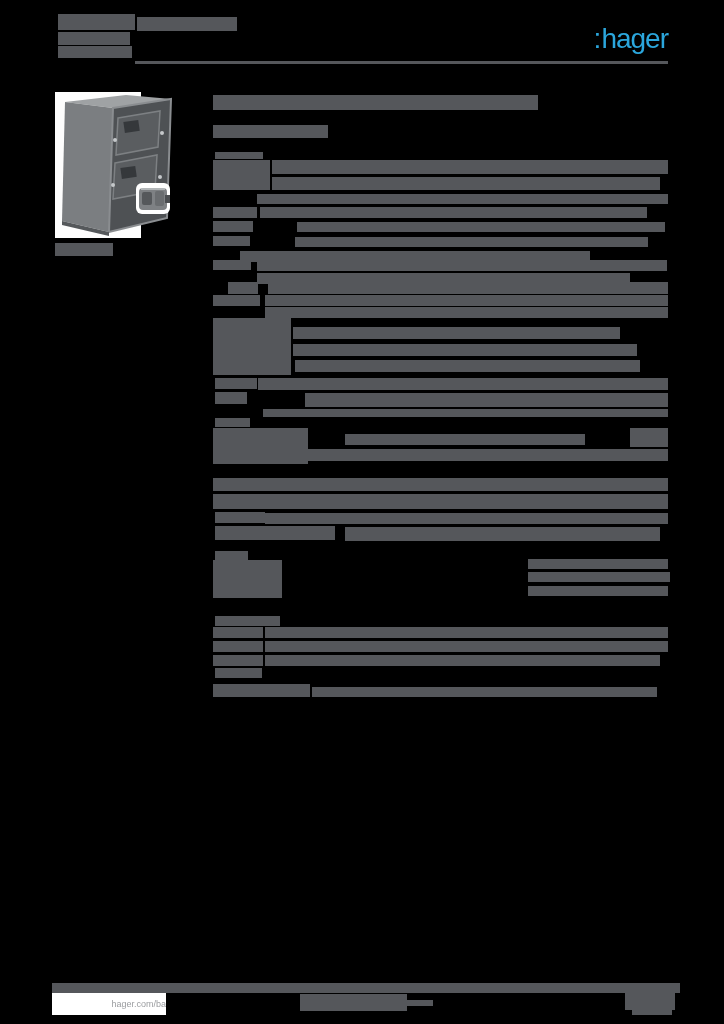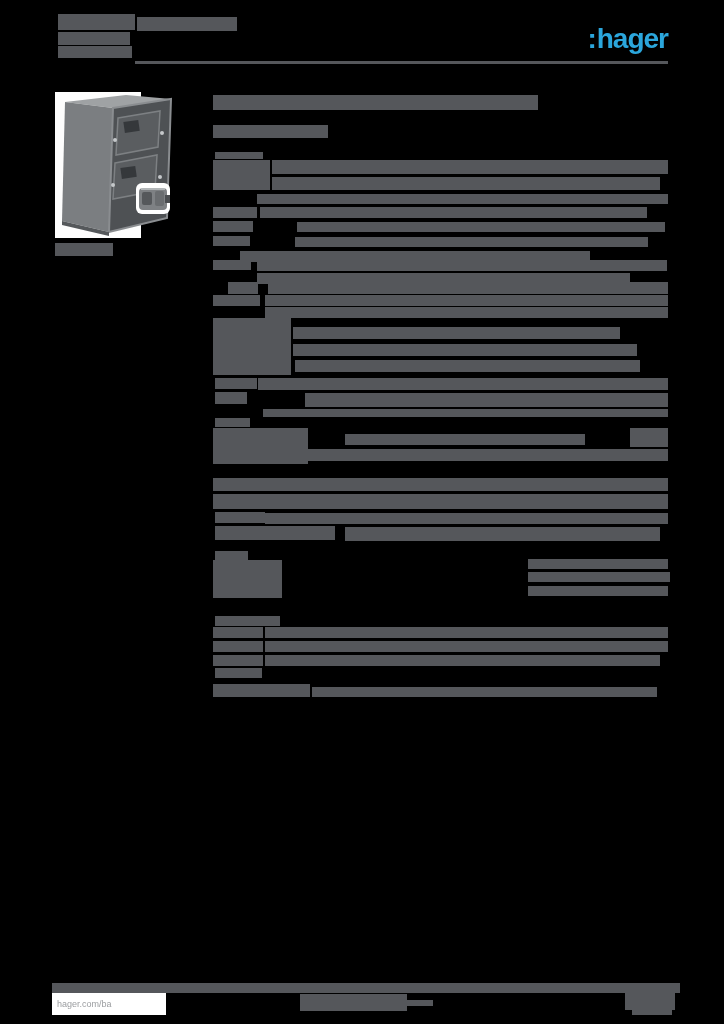--- a/index.html
+++ b/index.html
@@ -1,27 +1,27 @@
 <!DOCTYPE html>
 <html><head>
 <meta charset="utf-8">
 <style>
   html,body{margin:0;padding:0;background:#000;}
   .page{position:relative;width:724px;height:1024px;background:#000;overflow:hidden;
         font-family:"Liberation Sans",sans-serif;}
   .bar{position:absolute;background:#55575b;}
-  .logo{position:absolute;top:24px;right:56px;font-weight:bold;font-size:28px;
+  .logo{position:absolute;top:24px;right:56px;font-weight:normal;font-size:28px;
         letter-spacing:-1px;line-height:30px;}
   .logo::before{content:":";margin-right:1px;}
   .rule{position:absolute;left:135px;top:61px;width:533px;height:3px;background:#55575b;}
   .figure{position:absolute;left:52px;top:85px;width:130px;height:175px;margin:0;}
   .footer-band{position:absolute;left:52px;top:983px;width:593px;height:10px;background:#55575b;}
   .footer-band-right{position:absolute;left:616px;top:983px;width:64px;height:10px;background:#55575b;}
   .webbox{position:absolute;left:52px;top:993px;width:114px;height:22px;background:#ffffff;
-          display:flex;align-items:center;}
+          display:flex;align-items:center;justify-content:flex-end;}
   .webbox span{color:#9b9da0;font-size:9px;padding-left:5px;}
 </style>
 </head>
 <body>
 
 <div class="page">
 
   <div class="logo" style="color: rgb(43, 166, 220);">hager</div>
 
   <div class="rule"></div>

